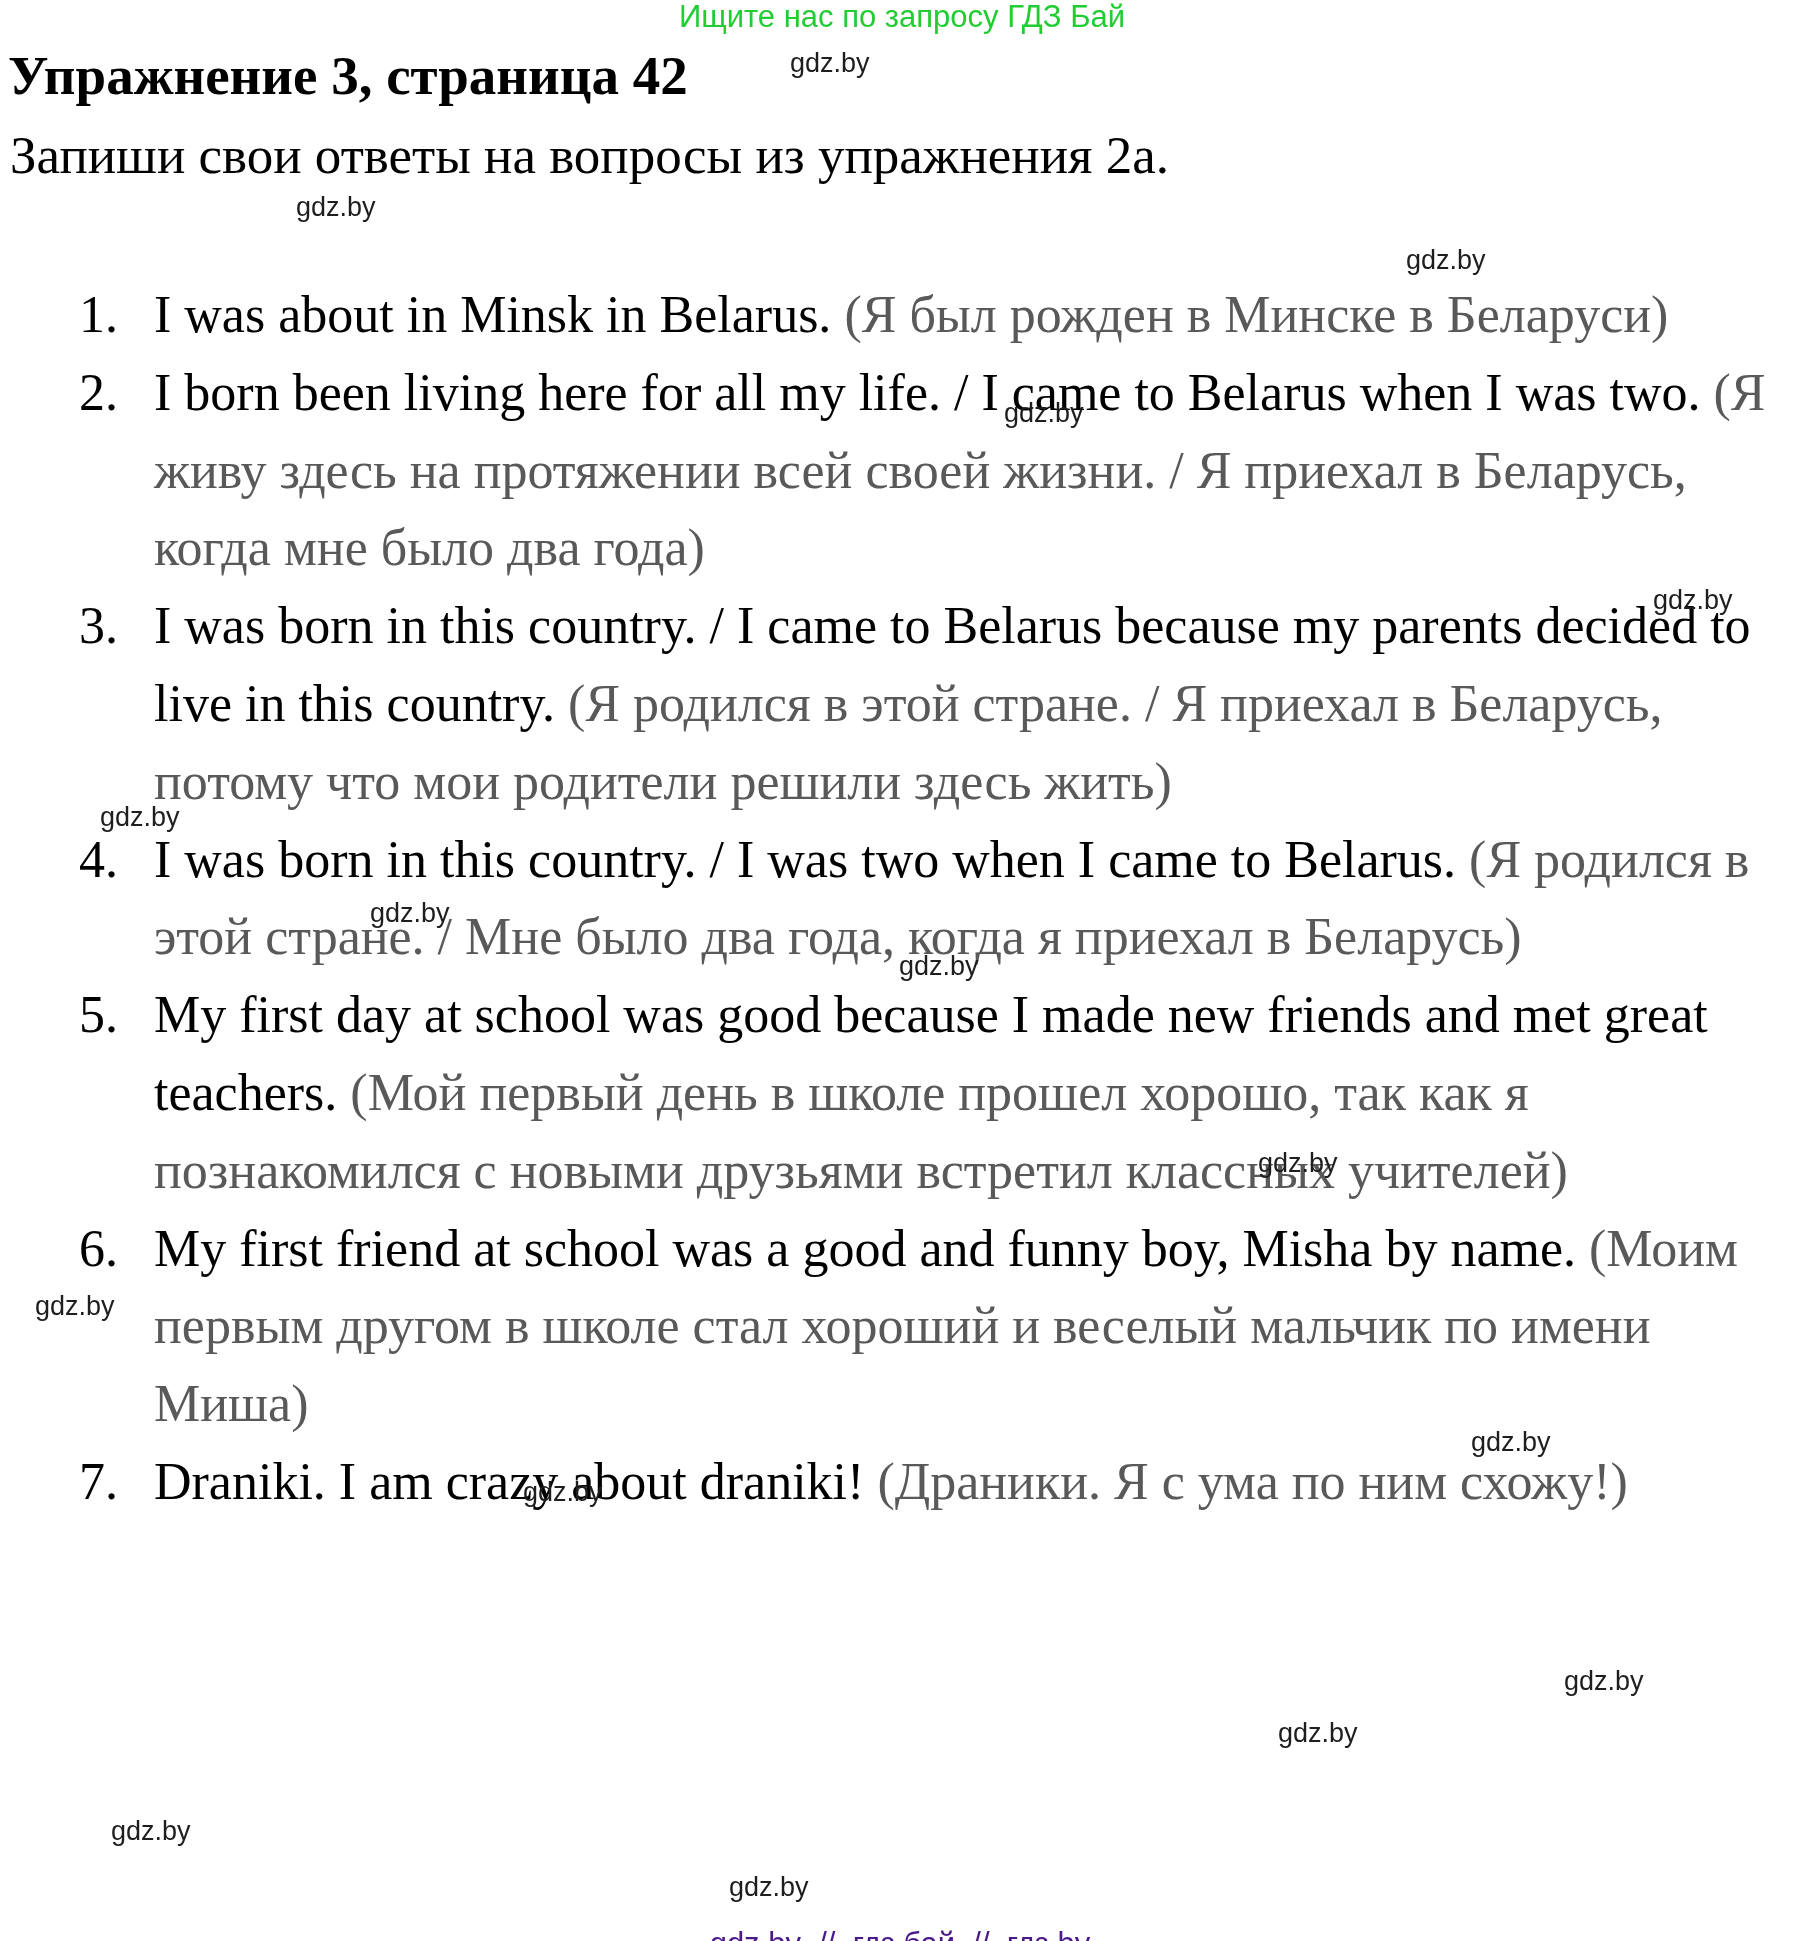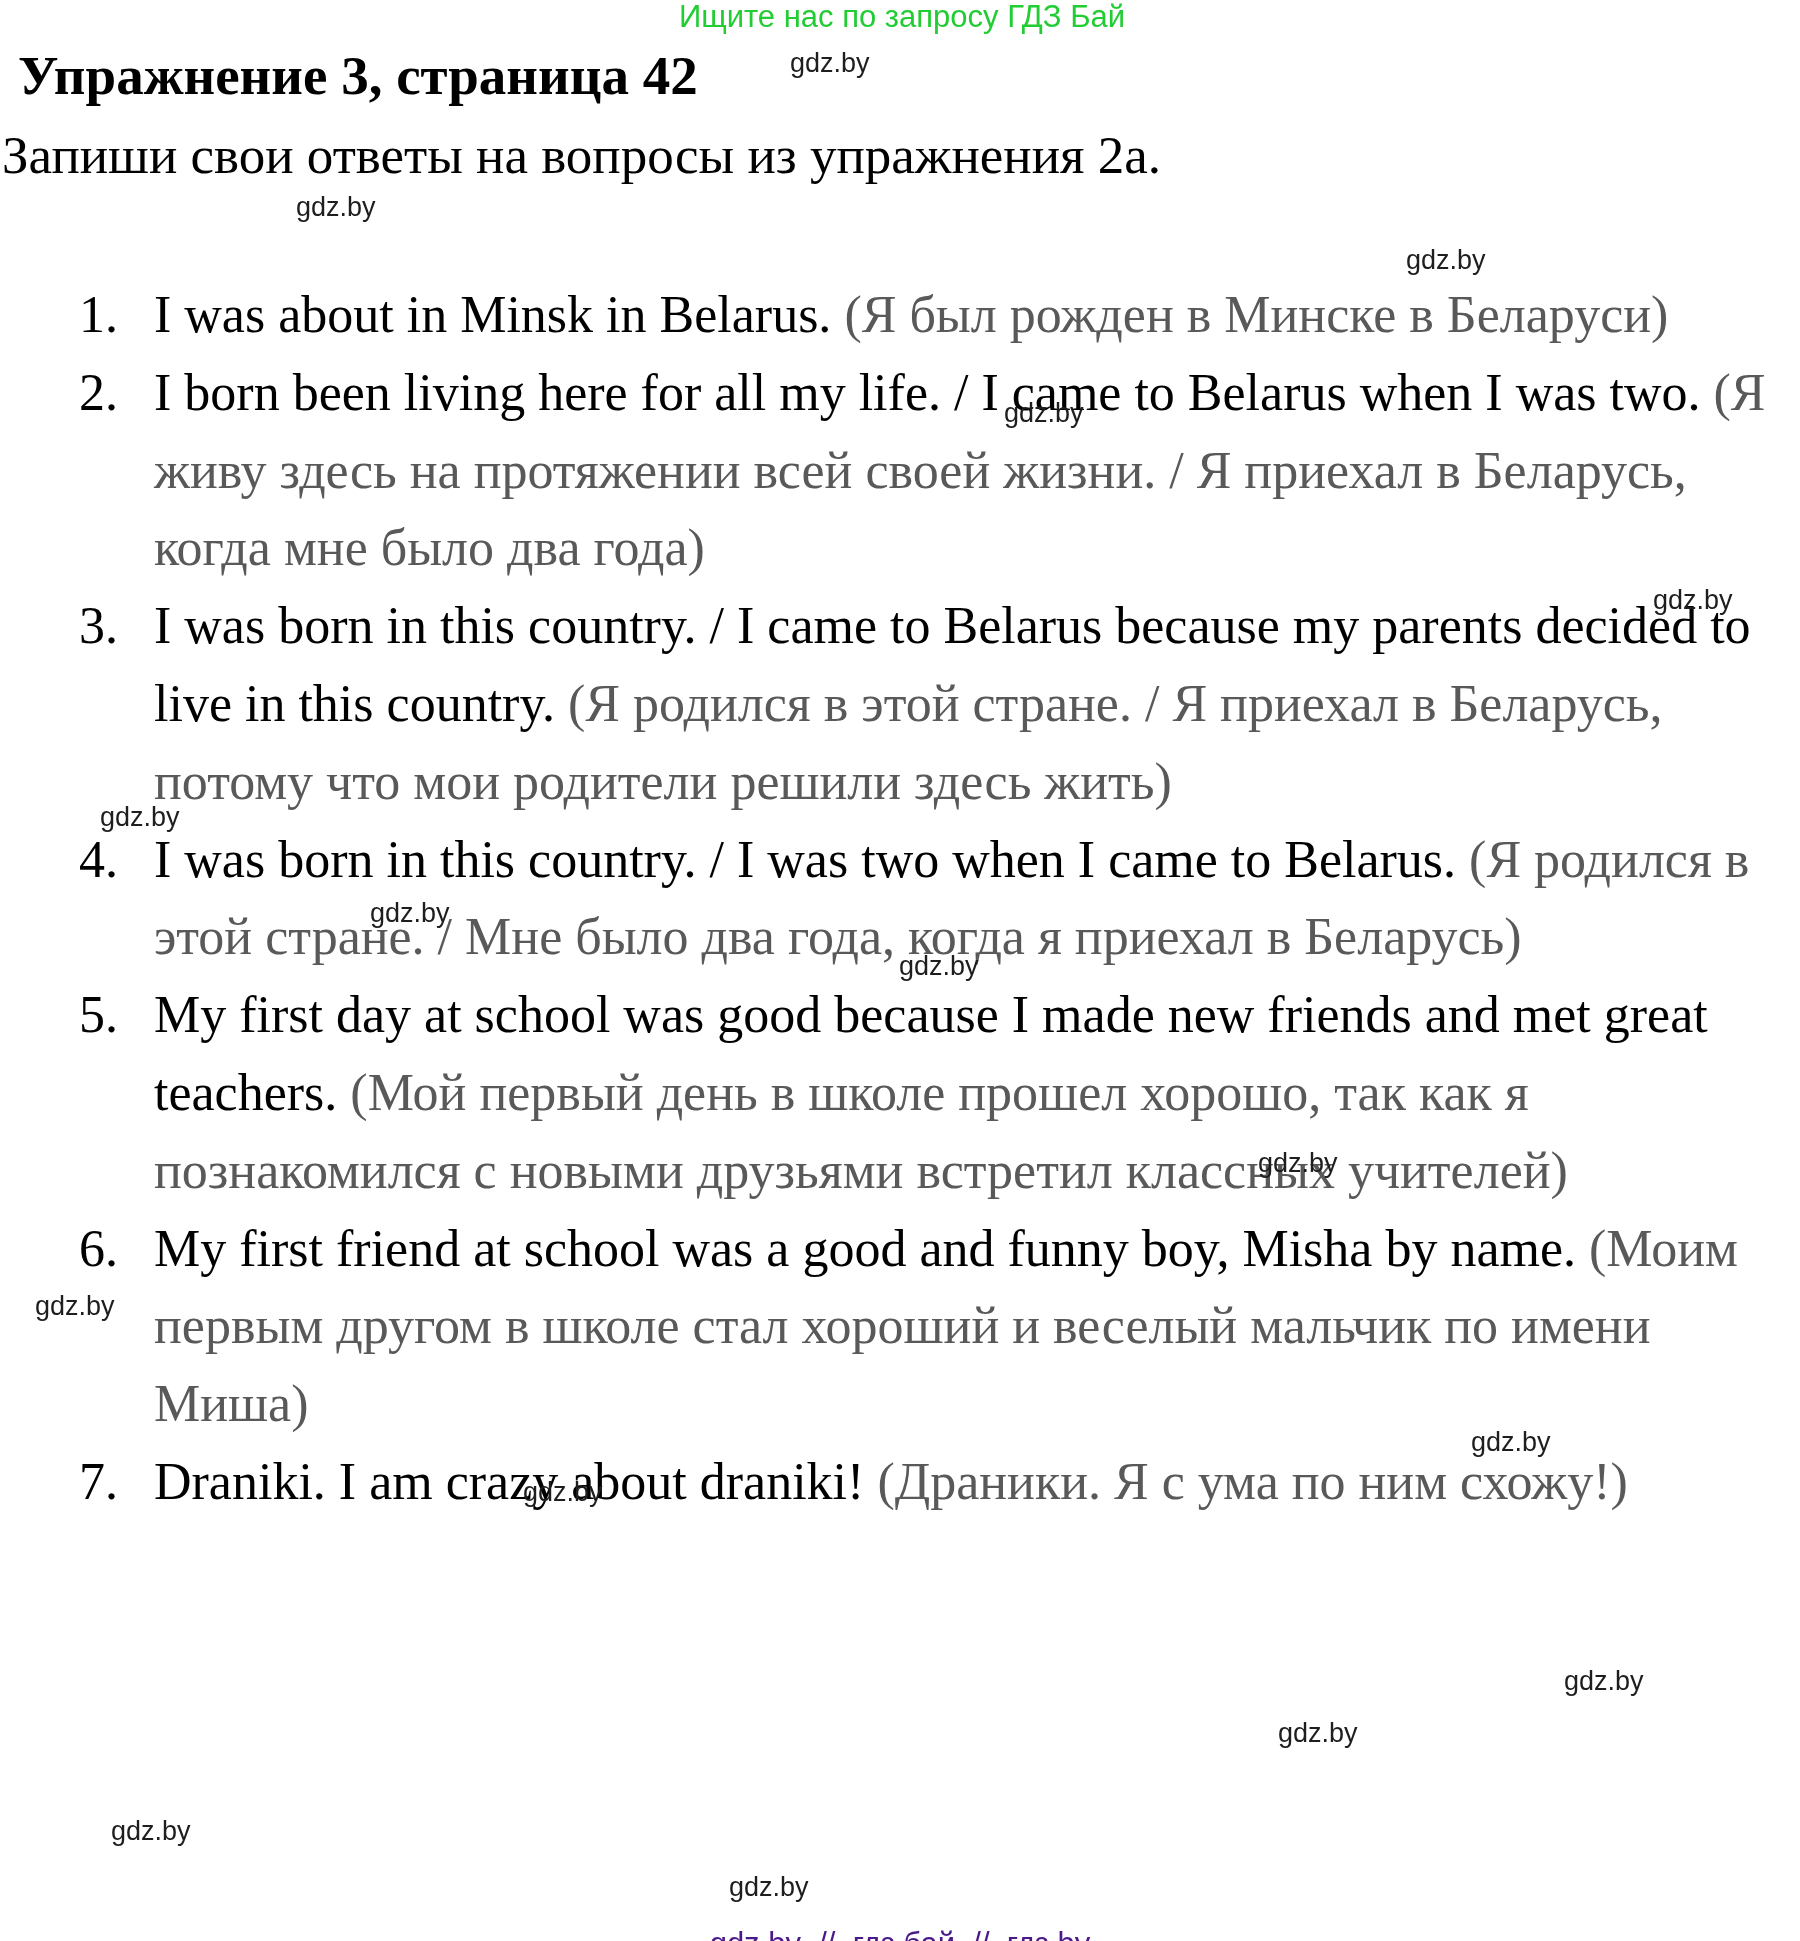--- a/index.html
+++ b/index.html
@@ -3,26 +3,26 @@
 <meta charset="utf-8">
 <style>
   html, body { margin: 0; padding: 0; background: #ffffff; }
   body { width: 1800px; height: 1941px; position: relative; overflow: hidden; }
   .promo {
     position: absolute; left: 0; width: 1800px; top: 0; text-align: center;
     font-family: "Liberation Sans", sans-serif; font-size: 31px; line-height: 34px;
     padding-left: 4px; box-sizing: border-box;
   }
   .title {
-    position: absolute; left: 18px; top: 44px; margin: 0;
+    position: absolute; left: 8px; top: 44px; margin: 0;
     font-family: "Liberation Serif", serif; font-weight: bold; font-size: 55px; line-height: 64px;
     color: #000;
   }
   .subtitle {
-    position: absolute; left: 2px; top: 124px; margin: 0;
+    position: absolute; left: 10px; top: 124px; margin: 0;
     font-family: "Liberation Serif", serif; font-size: 53px; line-height: 62px; color: #000;
   }
   .answers {
     position: absolute; left: 0; top: 276px; width: 1800px; margin: 0; padding: 0;
     list-style: none;
     font-family: "Liberation Serif", serif; font-size: 52px; line-height: 77.8px;
   }
   .answer { position: relative; padding-left: 154px; padding-right: 8px; }
   .num { position: absolute; left: 79px; top: 0; color: #000; }
   .en { color: #000; }

